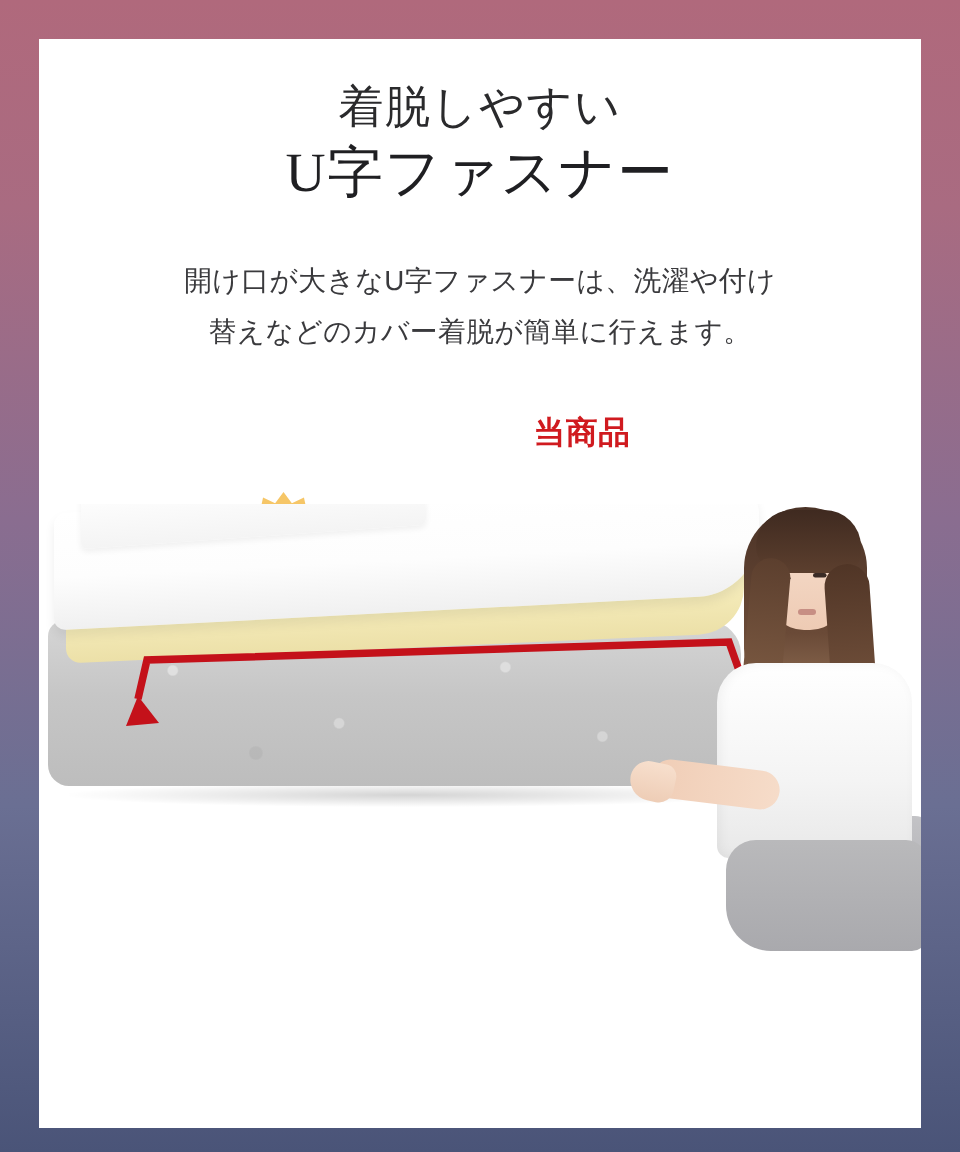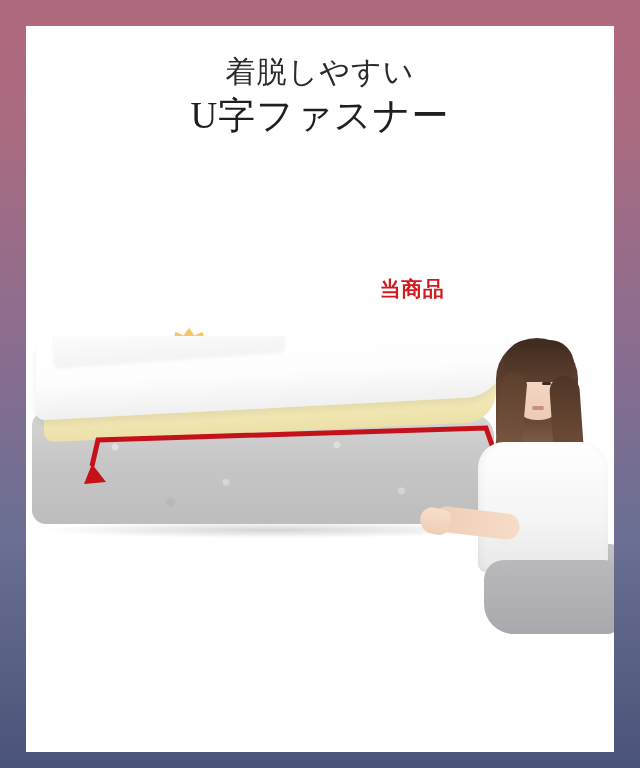--- a/index.html
+++ b/index.html
@@ -88,21 +88,21 @@
   }
   .label-generic {
     left: 148px;
     top: 8px;
     width: 120px;
     color: #5d6880;
     font-size: 17px;
   }
   .label-generic span { display: block; }
   .label-ours {
-    left: 316px;
+    left: 292px;
     top: 22px;
     width: 140px;
     color: #d01a1f;
     font-size: 21px;
   }
 
   
   .schematic {
     position: absolute;
     top: 102px;
@@ -375,20 +375,24 @@
 <body>
 
 <div class="page">
   <div class="card">
 
     <div class="title-block">
       <div class="title-line1">着脱しやすい</div>
       <div class="title-line2">U字ファスナー</div>
     </div>
 
+    <div class="body-copy">
+      <span>開け口が大きなU字ファスナーは、洗濯や付け</span>
+      <span>替えなどのカバー着脱が簡単に行えます。</span>
+    </div>
 
     <div class="compare">
 
       <div class="col-label label-generic">
       </div>
 
       <div class="col-label label-ours">当商品</div>
 
       <div class="schematic left zone-grey">
         <div class="panel-div" style="top:59px;"></div>

